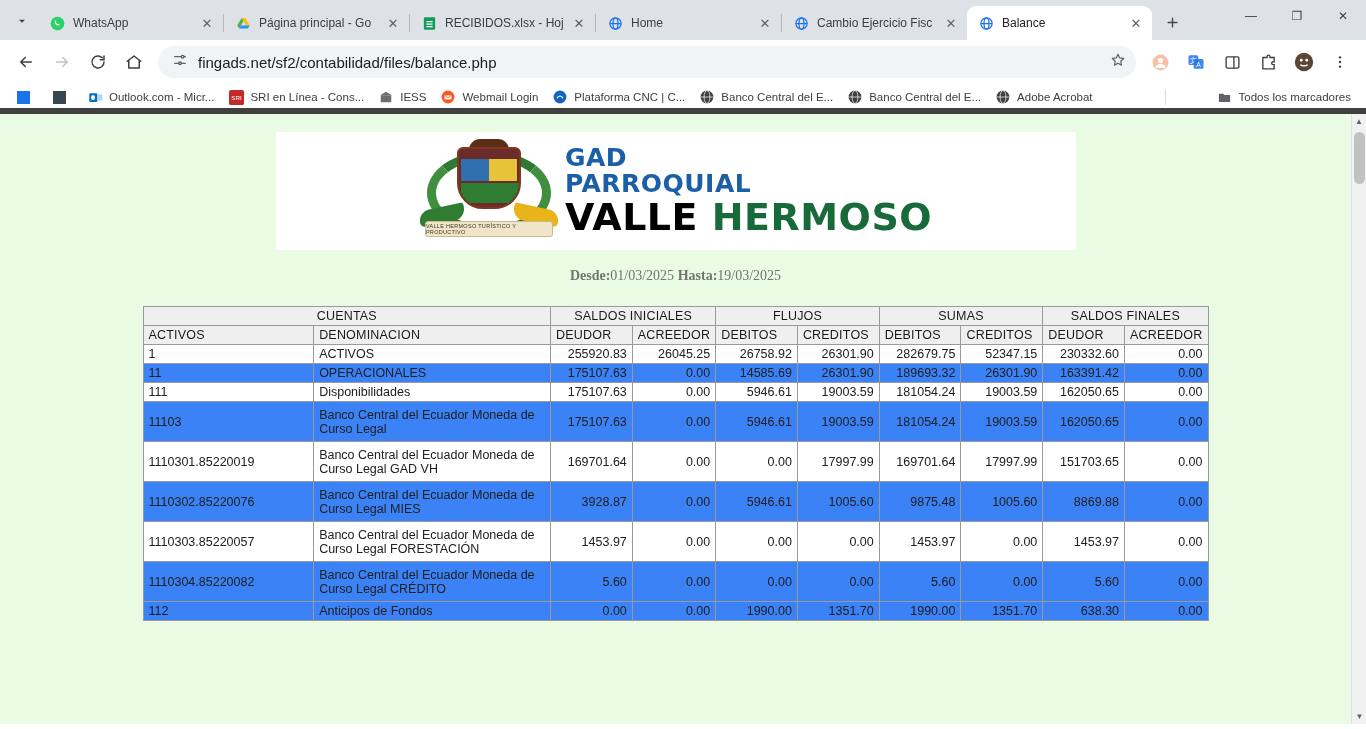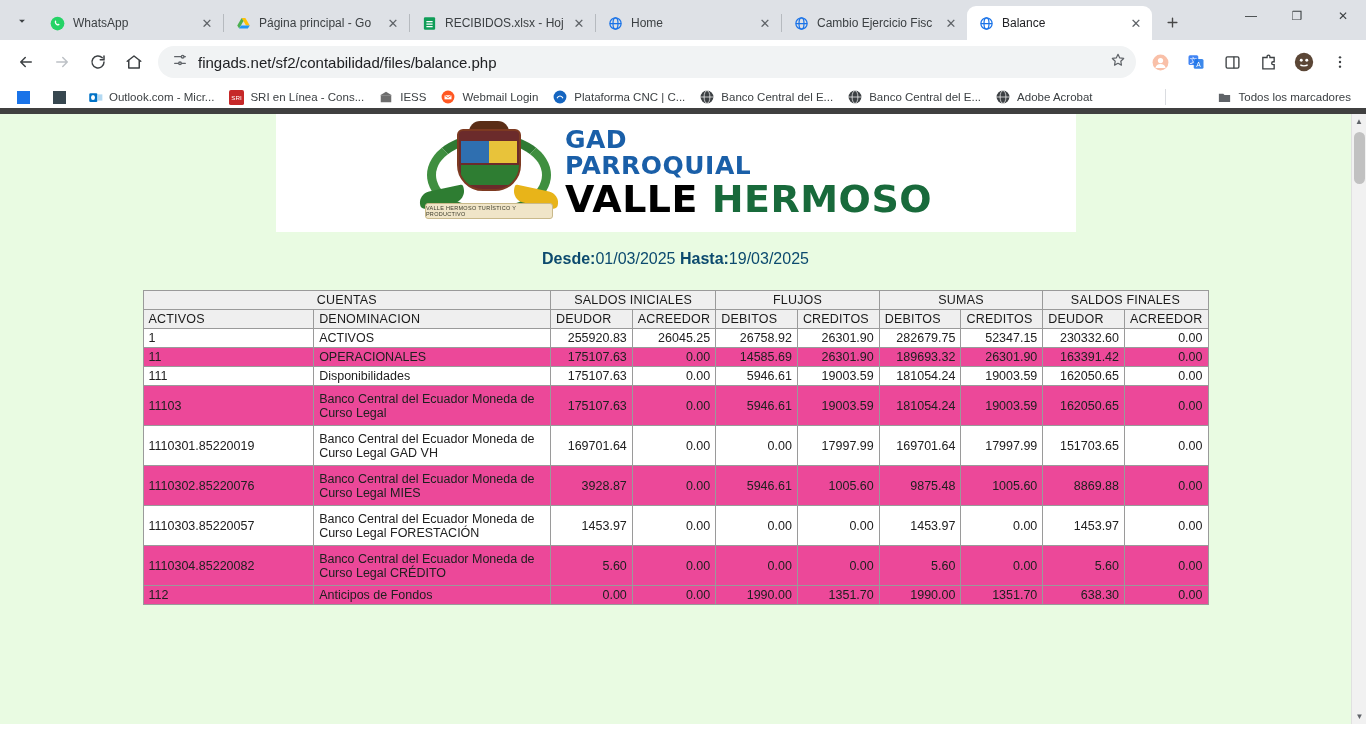--- a/index.html
+++ b/index.html
@@ -193,20 +193,21 @@
     width: 1366px;
     height: 610px;
     background: #e9fbe2;
     overflow: hidden;
   }
   .page {
     width: 1351px;
     height: 610px;
     overflow: hidden;
     background: #e9fbe2;
+    padding-top: 18px;
   }
   .banner {
     width: 800px;
     height: 118px;
     margin: 0 auto;
     background: #ffffff;
     display: flex;
     align-items: center;
     justify-content: center;
     position: relative;
@@ -284,23 +285,24 @@
 
   .doc-title {
     text-align: center;
     font-size: 19px;
     color: #202020;
     margin-top: 26px;
     letter-spacing: .4px;
   }
   .doc-range {
     text-align: center;
-    font-size: 16px;
-    color: #0c4a6e;
+    font-size: 14px;
+    color: #737373;
     margin-top: 18px;
+    font-family: Liberation Serif, serif;
   }
   .doc-range b { font-weight: bold; }
 
   .table-wrap {
     width: 1066px;
     margin: 22px auto 0 auto;
   }
   table.balance {
     width: 100%;
     border-collapse: collapse;
@@ -319,21 +321,21 @@
     text-align: center;
     color: #1a1a1a;
     font-size: 12.5px;
     letter-spacing: .2px;
   }
   table.balance thead tr.hdr2 th { text-align: left; }
   table.balance thead tr.hdr2 th.num { text-align: left; }
   td.code { width: 172px; white-space: nowrap; }
   td.name { width: 240px; }
   td.num { text-align: right; width: 82px; white-space: nowrap; }
-  tr.alt td { background: #ec4899; }
+  tr.alt td { background: #3b82f6; }
   tr.tall td { height: 40px; }
 
   
   .scrollbar {
     position: absolute;
     right: 0; top: 0;
     width: 15px; height: 610px;
     background: #f1f1f1;
     border-left: 1px solid #e0e0e0;
   }

